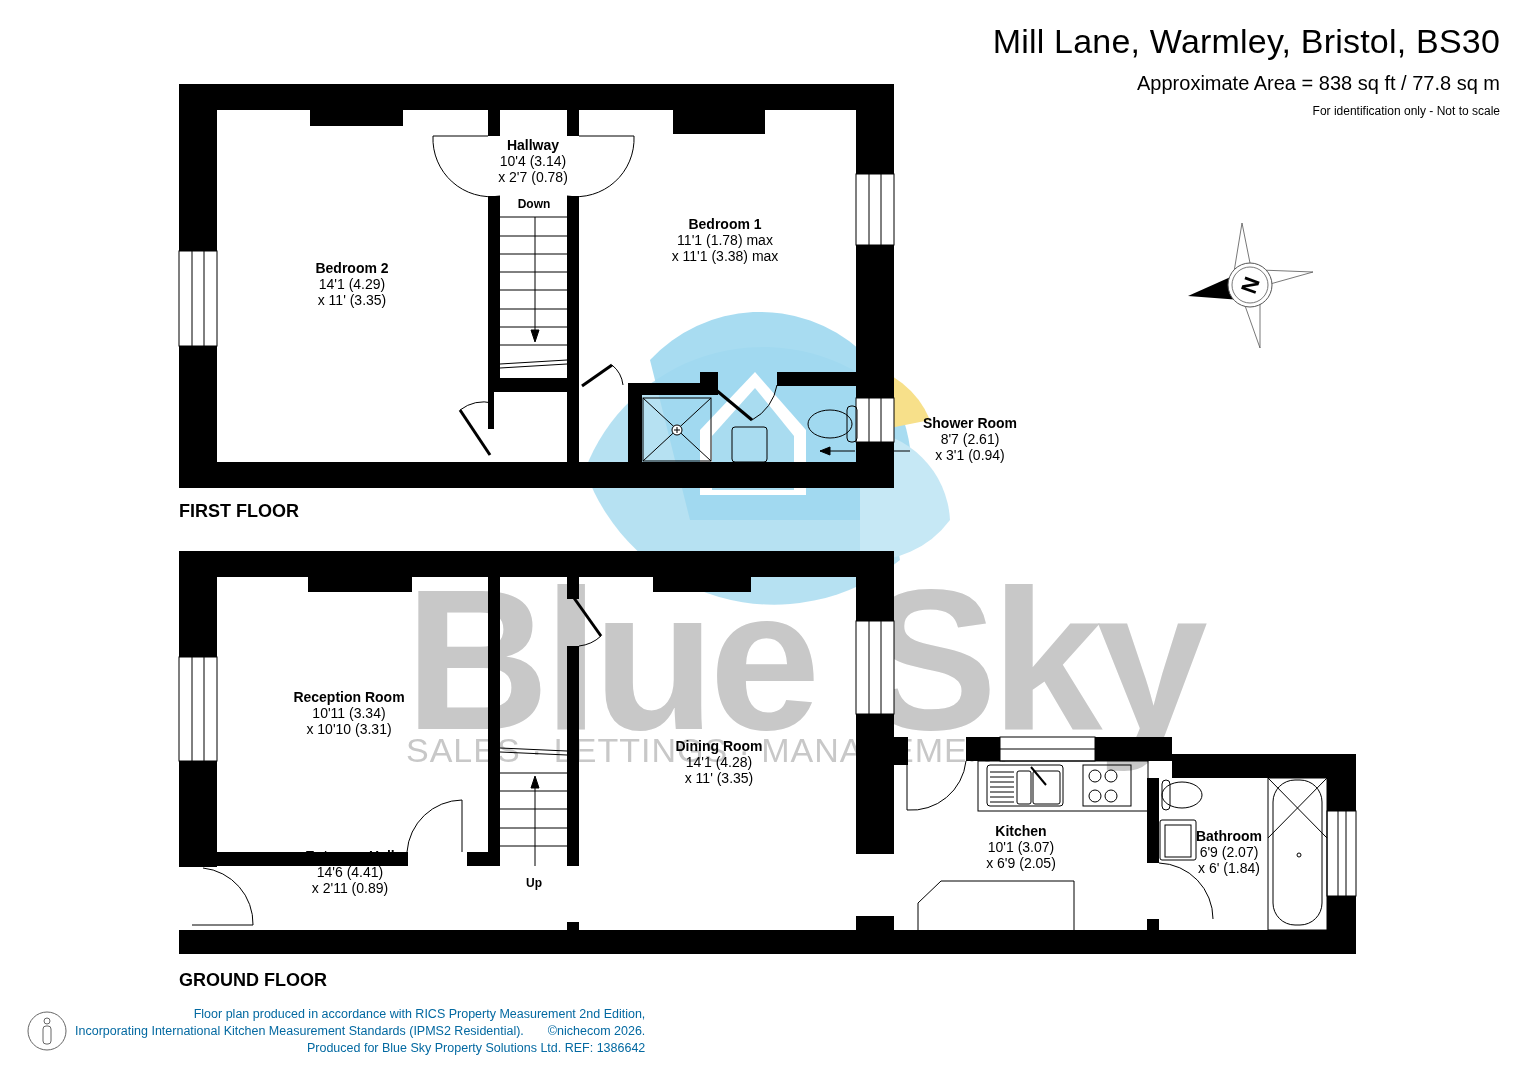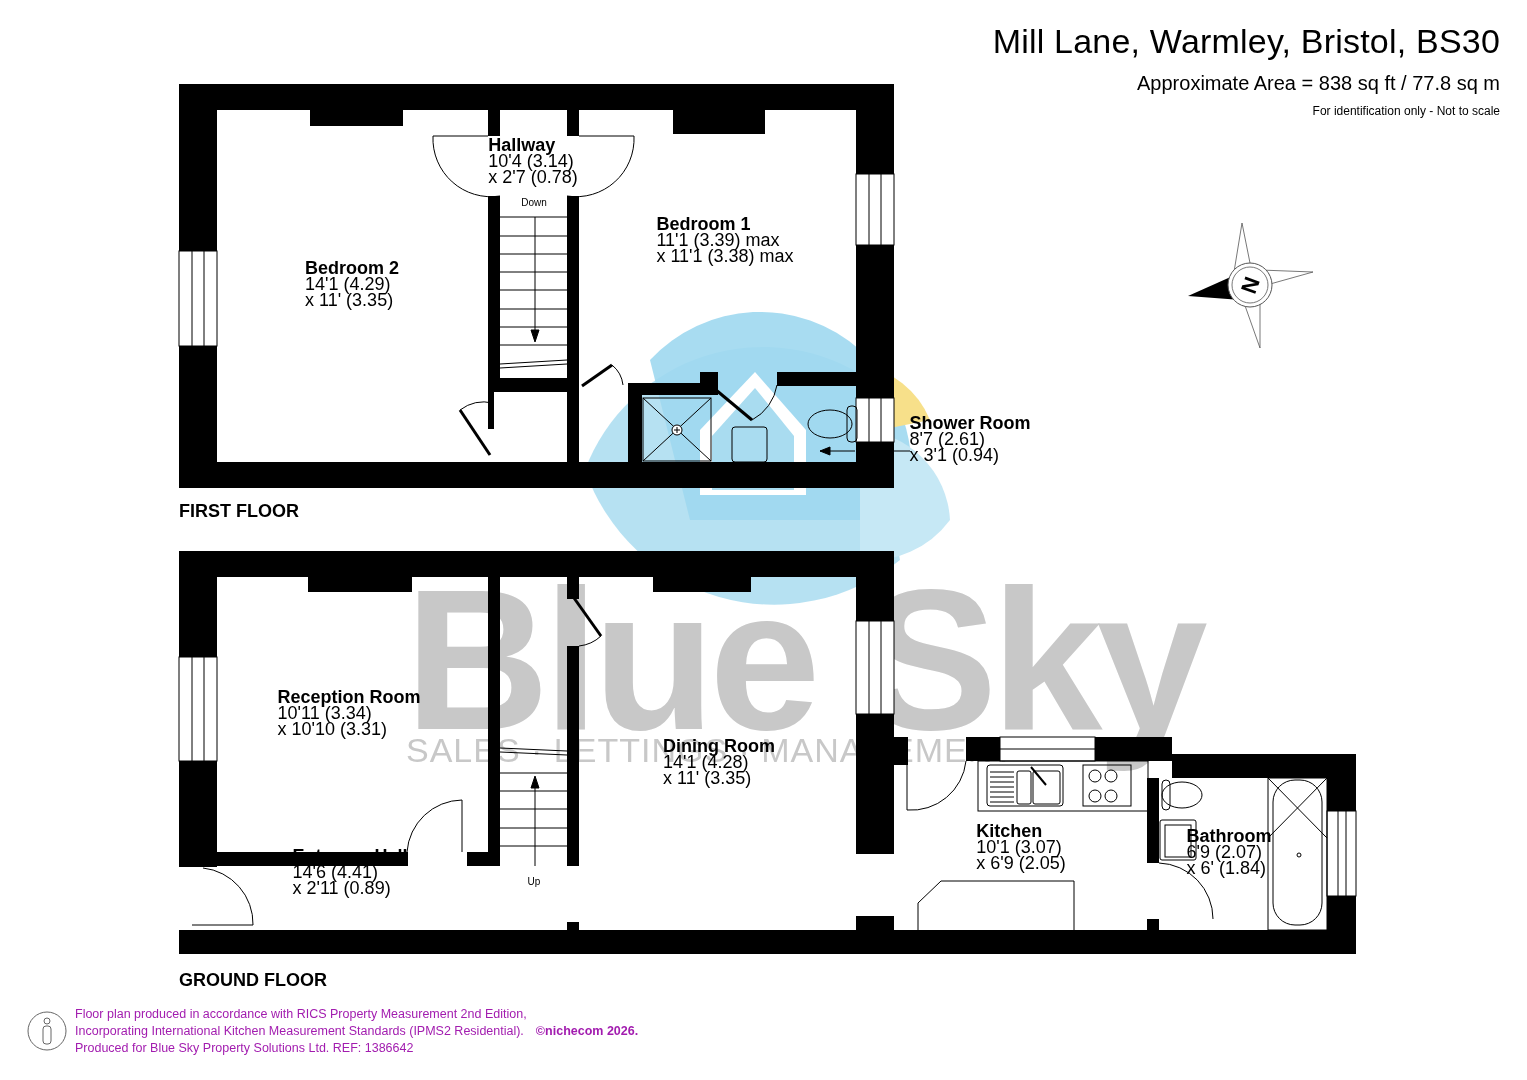--- a/index.html
+++ b/index.html
@@ -3,27 +3,27 @@
 <meta charset="utf-8">
 <style>
   html, body { margin: 0; padding: 0; background: #ffffff; }
   body { width: 1527px; height: 1080px; position: relative; overflow: hidden; font-family: "Liberation Sans", sans-serif; color: #000; }
   svg#plan { position: absolute; left: 0; top: 0; }
   .abs { position: absolute; }
   .title { right: 27px; top: 22px; font-size: 34px; font-weight: normal; letter-spacing: 0.2px; white-space: nowrap; }
   .area { right: 27px; top: 72px; font-size: 20px; white-space: nowrap; }
   .note { right: 27px; top: 104px; font-size: 12px; white-space: nowrap; }
   .floor-label { font-size: 18px; font-weight: bold; white-space: nowrap; }
-  .room { text-align: left; font-size: 18px; line-height: 16px; white-space: nowrap; transform: translateX(-50%); }
+  .room { text-align: center; font-size: 14px; line-height: 16px; white-space: nowrap; transform: translateX(-50%); }
   .room .name { font-weight: bold; }
-  .stair-label { font-size: 10px; font-weight: normal; transform: translateX(-50%); }
+  .stair-label { font-size: 12px; font-weight: bold; transform: translateX(-50%); }
   .wm-big { left: 405px; top: 560px; font-size: 200px; font-weight: bold; color: #c8c8c8; letter-spacing: -6px; white-space: nowrap; line-height: 200px; }
   .wm-small { left: 406px; top: 731px; font-size: 34px; color: #c8c8c8; letter-spacing: 1px; white-space: nowrap; }
-  .footer { left: 75px; top: 1006px; font-size: 12.5px; line-height: 17px; color: #a21caf; white-space: nowrap; }
-  .footer .copy { margin-left: 12px; font-weight: bold; }
+  .footer { left: 75px; top: 1006px; font-size: 12.5px; line-height: 17px; color: #0369a1; white-space: nowrap; text-align: right; }
+  .footer .copy { margin-left: 24px; }
   .person { left: 26px; top: 1010px; }
 </style>
 </head>
 <body>
 
 <svg class="abs" style="left:0;top:0" width="1527" height="1080">
   <path d="M585 470 A190 190 0 0 1 870 380 L900 560 A200 200 0 0 1 585 470 Z" fill="#a9dcf0" opacity="0.85"></path>
   <path d="M650 360 A150 150 0 0 1 860 350 A170 170 0 0 1 905 520 L690 520 Z" fill="#9fd8ef" opacity="0.9"></path>
   <path d="M860 365 A90 90 0 0 1 930 420 L880 430 Z" fill="#f7e08a"></path>
   <path d="M860 430 A95 95 0 0 1 950 520 A100 100 0 0 1 860 560 Z" fill="#c6e8f5"></path>
@@ -236,21 +236,21 @@
   <div>x 11' (3.35)</div>
 </div>
 <div class="abs room" style="left:533px;top:137px">
   <div class="name">Hallway</div>
   <div>10'4 (3.14)</div>
   <div>x 2'7 (0.78)</div>
 </div>
 <div class="abs stair-label" style="left:534px;top:197px">Down</div>
 <div class="abs room" style="left:725px;top:216px">
   <div class="name">Bedroom 1</div>
-  <div>11'1 (3.39) max</div>
+  <div>11'1 (1.78) max</div>
   <div>x 11'1 (3.38) max</div>
 </div>
 <div class="abs room" style="left:970px;top:415px">
   <div class="name">Shower Room</div>
   <div>8'7 (2.61)</div>
   <div>x 3'1 (0.94)</div>
 </div>
 <div class="abs floor-label" style="left:179px;top:501px">FIRST FLOOR</div>
 
 <div class="abs room" style="left:349px;top:689px">

